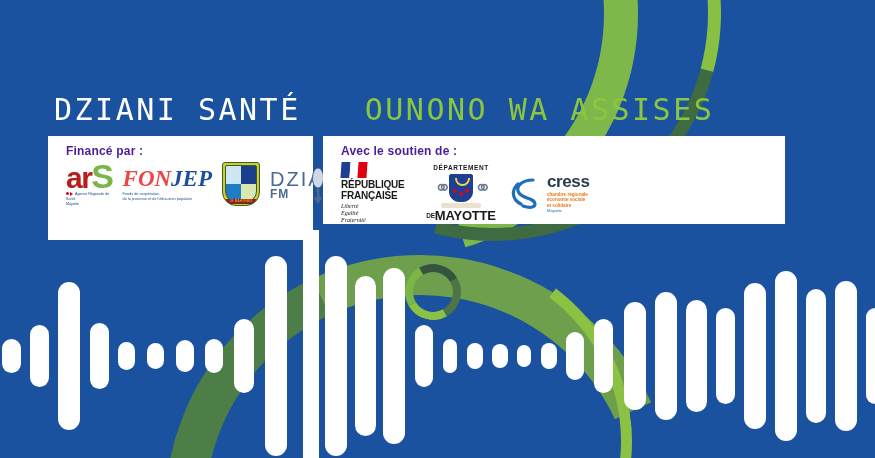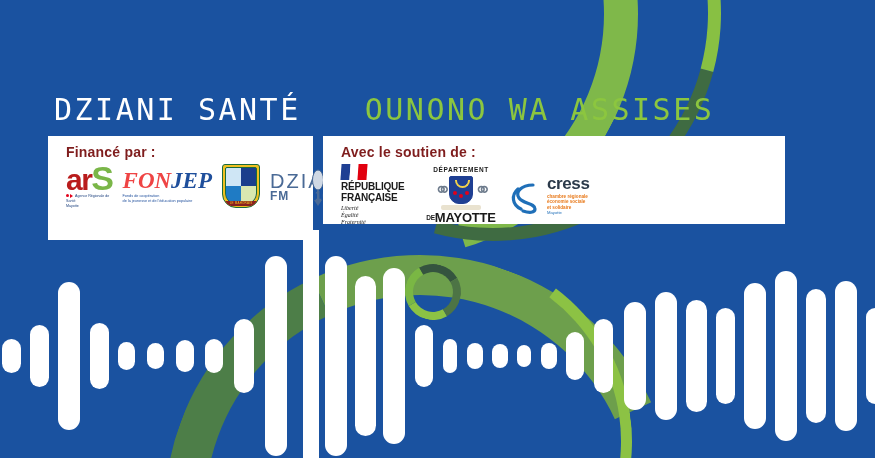--- a/index.html
+++ b/index.html
@@ -79,21 +79,21 @@
 
   
   .banner{
     position:absolute;background:#ffffff;z-index:5;
     box-sizing:border-box;
   }
   #banner-left{left:48px;top:136px;width:265px;height:104px;padding:8px 0 0 18px;}
   #banner-right{left:323px;top:136px;width:462px;height:88px;padding:8px 0 0 18px;}
 
   .banner-heading{
-    color:#7f1d1d;font-weight:bold;font-size:14px;letter-spacing:.2px;
+    color:#4c1d95;font-weight:bold;font-size:12px;letter-spacing:.2px;
     margin:0 0 4px 0;
   }
   .logo-row{display:flex;align-items:center;gap:10px;}
 
   
   #logo-ars{width:88px;position:relative;}
   .ars-word{font-family:"Liberation Sans",sans-serif;font-weight:bold;
     font-size:30px;line-height:26px;letter-spacing:-1.5px;}
   .ars-a{color:#b91c1c;}
   .ars-s{color:#7ab648;font-size:34px;}
@@ -182,21 +182,21 @@
   .dept-moon{position:absolute;left:5px;top:3px;width:11px;height:6px;
     border:2px solid #f3d24a;border-top:none;border-radius:0 0 11px 11px;}
   .dept-star{position:absolute;width:4px;height:4px;background:#e2001a;
     border-radius:50%;}
   .dept-scroll{width:40px;height:5px;background:#e9e2cf;border-radius:2px;
     margin:-2px auto 0 auto;}
   .dept-bot{font-size:13px;font-weight:bold;color:#1a1a1a;letter-spacing:-.2px;}
   .dept-de{font-size:6.5px;vertical-align:2px;}
 
   
-  #logo-cress{display:flex;align-items:flex-end;gap:4px;width:104px;}
+  #logo-cress{display:flex;align-items:center;gap:4px;width:104px;}
   .cress-mark{width:34px;height:34px;position:relative;}
   .cress-txt{line-height:1;}
   .cress-word{font-size:17px;font-weight:bold;color:#2b3a4a;letter-spacing:-.4px;}
   .cress-sub{font-size:4.6px;font-weight:bold;color:#e8791a;line-height:5.6px;
     margin-top:2px;}
   .cress-loc{font-size:4.2px;color:#1f6fb8;margin-top:1px;}
 
   
   #waveform{position:absolute;left:0;top:258px;width:875px;height:200px;z-index:4;}
   .bar{position:absolute;background:#ffffff;border-radius:999px;}

